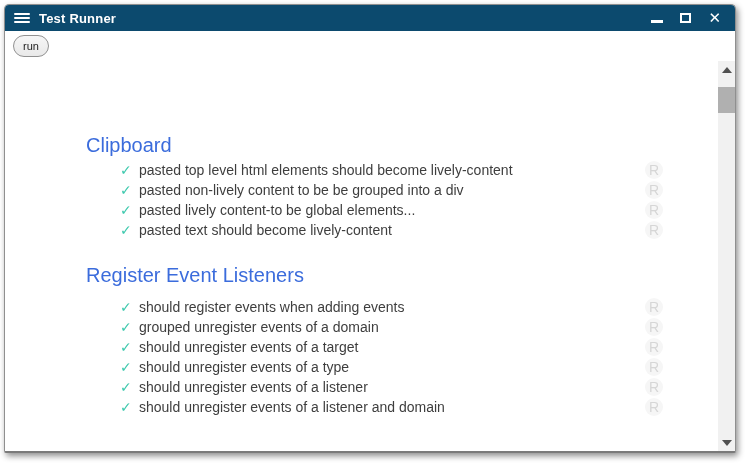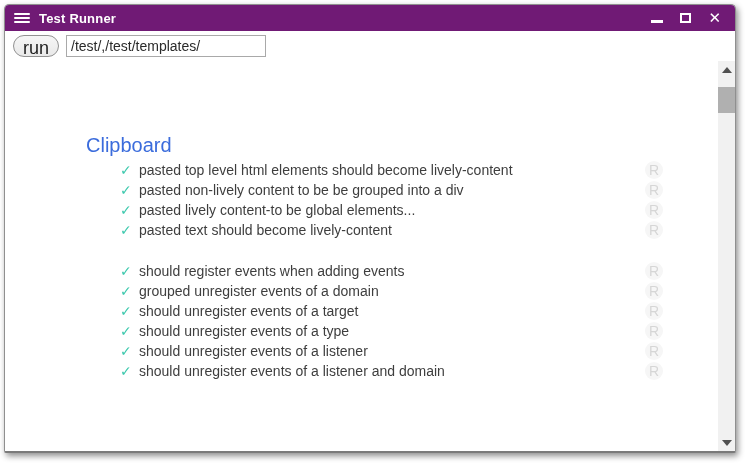--- a/index.html
+++ b/index.html
@@ -11,39 +11,39 @@
     border:1px solid #8f8f8f;
     border-bottom:2px solid #7a7a7a;
     border-radius:5px 5px 2px 2px;
     box-shadow:2px 3px 6px rgba(0,0,0,.45);
     display:flex; flex-direction:column;
   }
 
   
   .titlebar {
     height:26px; flex:0 0 26px;
-    background:#701a75;
+    background:#0c4a6e;
     border-radius:4px 4px 0 0;
     display:flex; align-items:center;
     color:#ffffff;
   }
   .hamburger { width:16px; margin:0 0 0 9px; cursor:pointer; }
   .hamburger .bar { height:2px; background:#ffffff; margin:2px 0; border-radius:1px; }
   .win-title { font-size:13px; font-weight:bold; margin-left:9px; letter-spacing:.2px; }
   .titlebar .spacer { flex:1; }
   .win-controls { display:flex; align-items:center; gap:17px; margin-right:14px; }
   .ctl { cursor:pointer; display:flex; align-items:center; justify-content:center; height:14px; }
   .ctl-min .glyph-min { width:12px; height:3px; background:#ffffff; margin-top:6px; }
   .ctl-max .glyph-max { width:11px; height:10px; border:2px solid #ffffff; }
   .ctl-close { font-size:15px; font-weight:bold; color:#ffffff; line-height:14px; }
 
   
   .toolbar { flex:0 0 30px; display:flex; align-items:center; padding:0 0 0 8px; gap:7px; background:#ffffff; }
   .run-btn {
-    font-family:inherit; font-size:18px; color:#1d1d1d;
+    font-family:inherit; font-size:11px; color:#1d1d1d;
     background:linear-gradient(#f6f6f6,#e9e9e9);
     border:1px solid #919191; border-radius:11px;
     padding:2px 9px 3px 9px; height:22px; cursor:pointer;
   }
   .path-input {
     width:200px; height:22px; font-family:inherit; font-size:14px; color:#2a2a2a;
     border:1px solid #a9a9a9; padding:0 4px; outline:none;
   }
 
   
@@ -91,21 +91,20 @@
         </div>
       <div class="ctl ctl-max">
           <div class="glyph-max"></div>
         </div>
       <div class="ctl ctl-close">✕</div>
     </div>
   </div>
 
   <div class="toolbar">
     <button class="run-btn">run</button>
-    <input class="path-input" type="text" value="/test/,/test/templates/" style="">
   </div>
 
   <div class="content">
     <div class="tests-pane">
 
       <div class="section">
         <div class="section-title">Clipboard</div>
         <div class="rows" style="margin-top:0;">
           <div class="test-row">
             <span class="check">✓</span>
@@ -124,20 +123,21 @@
           </div>
           <div class="test-row">
             <span class="check">✓</span>
             <span class="tlabel">pasted text should become lively-content</span>
             <span class="rerun">R</span>
           </div>
         </div>
       </div>
 
       <div class="section">
+        <div class="section-title">Register Event Listeners</div>
         <div class="rows">
           <div class="test-row">
             <span class="check">✓</span>
             <span class="tlabel">should register events when adding events</span>
             <span class="rerun">R</span>
           </div>
           <div class="test-row">
             <span class="check">✓</span>
             <span class="tlabel">grouped unregister events of a domain</span>
             <span class="rerun">R</span>

